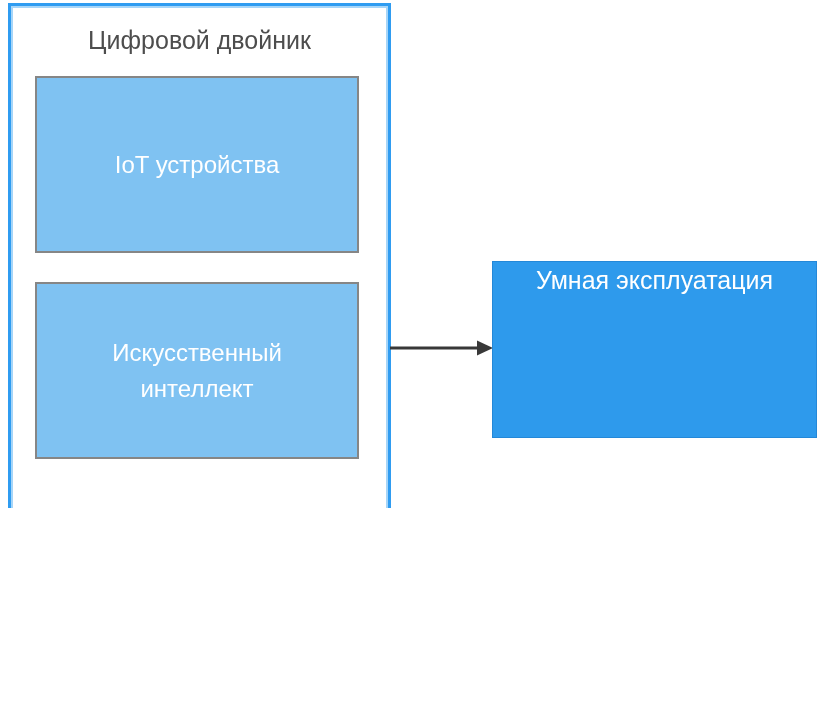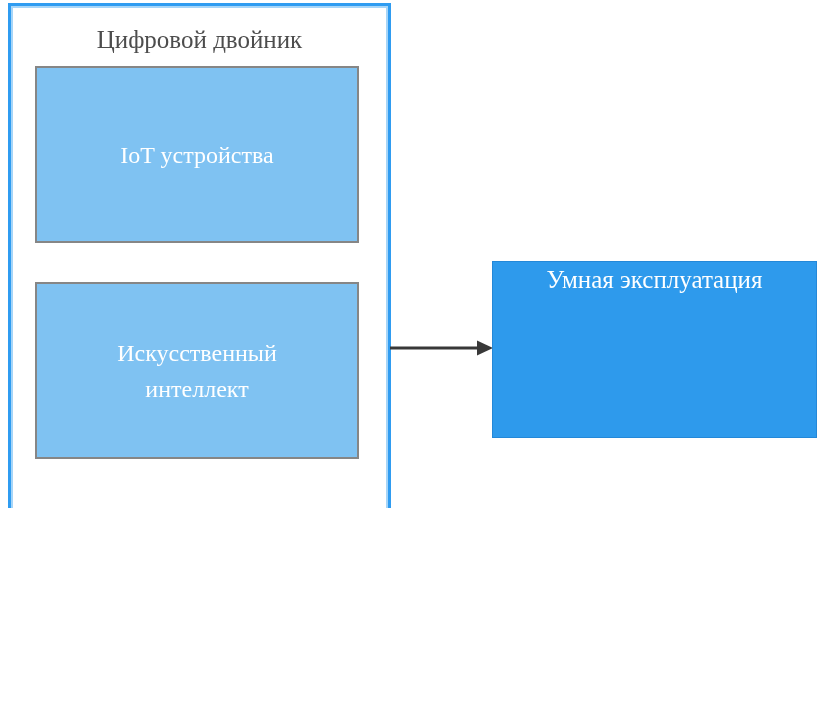--- a/index.html
+++ b/index.html
@@ -7,21 +7,20 @@
     padding: 0;
     background: #ffffff;
     font-family: "Liberation Sans", "DejaVu Sans", sans-serif;
   }
   .canvas {
     position: relative;
     width: 824px;
     height: 508px;
     background: var(--background, #ffffff);
     overflow: hidden;
-    font-family: Liberation Serif, serif;
   }
   .container {
     position: absolute;
     left: 8px;
     top: 3px;
     width: 383px;
     height: 690px;
     box-sizing: border-box;
     border: 3px solid var(--container-border, #2f9cf1);
     box-shadow: inset 0 0 0 2px var(--container-border-inner, #a6d5f8);
@@ -51,21 +50,21 @@
     justify-content: center;
     text-align: center;
   }
   .light-box .label,
   .accent-box .label {
     color: var(--box-text, #ffffff);
     font-size: 24px;
     line-height: 36px;
     white-space: pre-line;
   }
-  .box1 { top: 60px; }
+  .box1 { top: 70px; }
   .box2 { top: 276px; }
   .box3 { top: 484px; }
   .accent-box {
     position: absolute;
     left: 492px;
     top: 261px;
     width: 325px;
     height: 177px;
     box-sizing: border-box;
     background: var(--accent-box-fill, #2e9aec);

